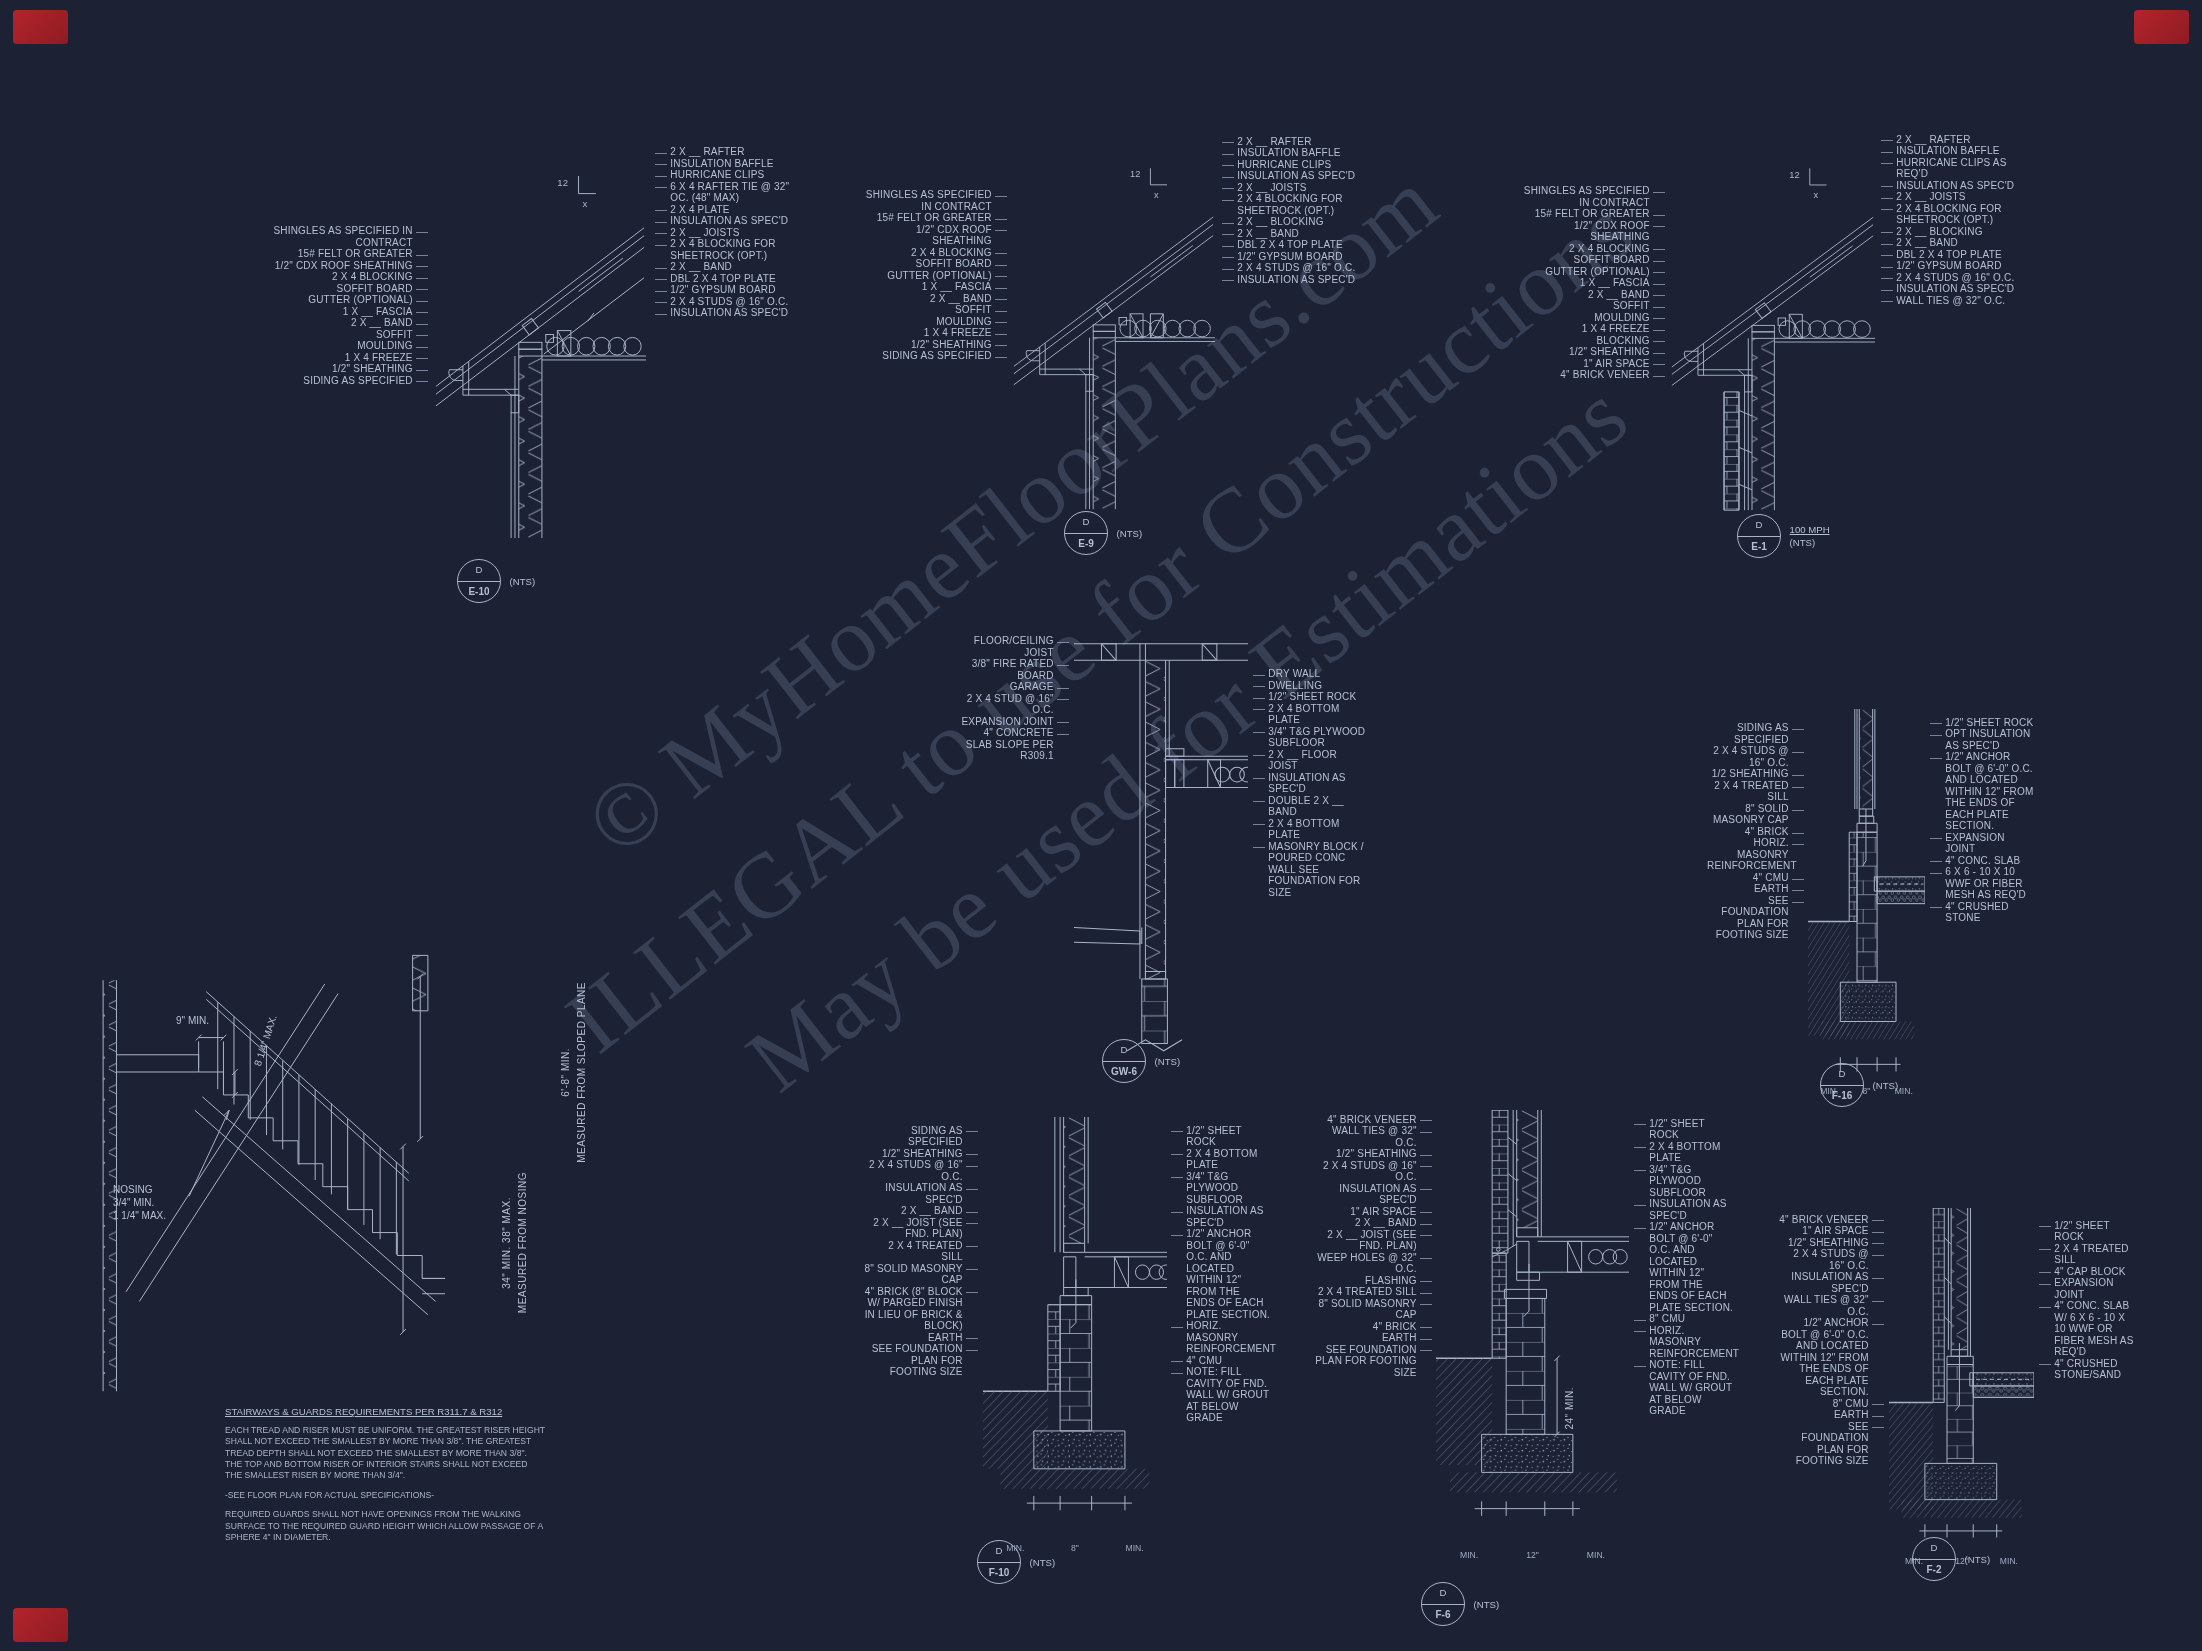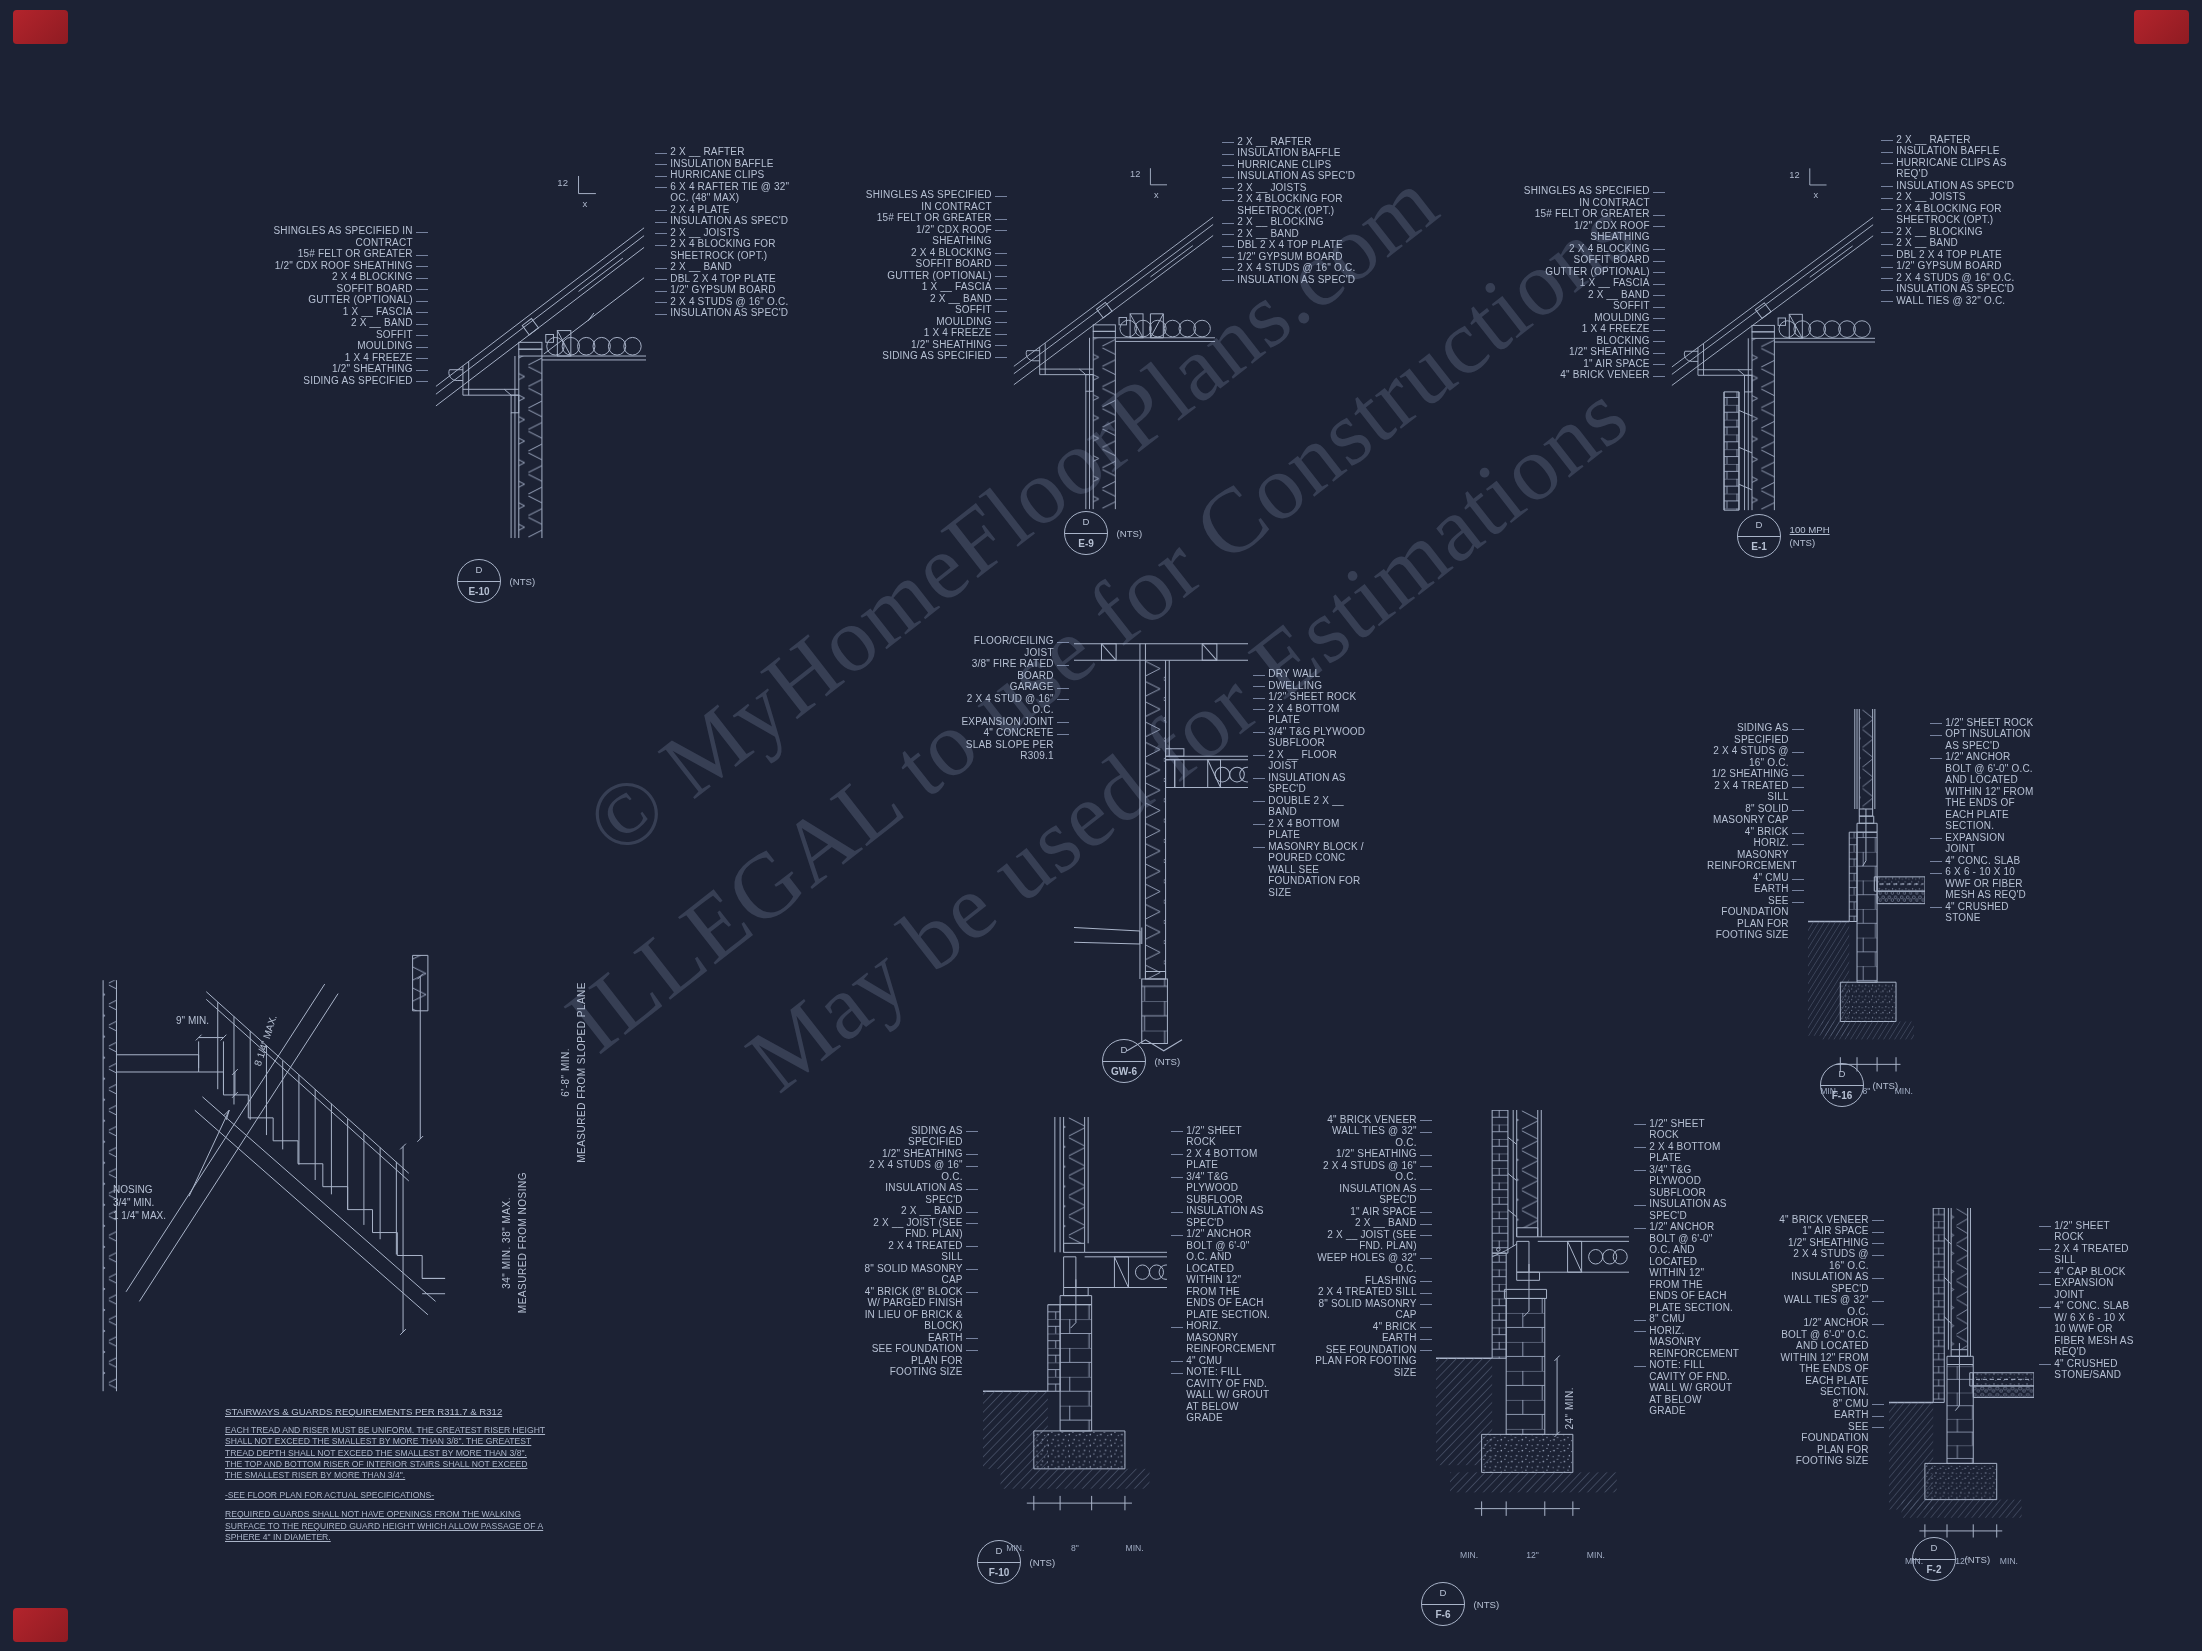--- a/index.html
+++ b/index.html
@@ -25,21 +25,21 @@
   .co-note{text-decoration:underline;}
   .dims{position:absolute;display:flex;justify-content:space-around;font-size:8.6px;color:#9fabc2;}
   .vtext{writing-mode:vertical-rl;transform:rotate(180deg);font-size:10px;letter-spacing:0.5px;white-space:nowrap;}
   .vgroup{position:absolute;display:flex;gap:4.8px;align-items:center;}
   .vdim{position:absolute;}
   .sdim{position:absolute;font-size:10px;white-space:nowrap;}
   .rot75{transform:rotate(-72deg);transform-origin:left top;}
   .nosing{text-align:left;line-height:1.3;}
   .stair-notes{position:absolute;font-size:8.6px;line-height:1.3;color:#aab4c8;}
   .stair-notes .sn-head{font-size:9.6px;text-decoration:underline;margin-bottom:6.7px;color:#b6c0d3;}
-  .stair-notes p{margin:0 0 8.6px 0;text-decoration:underline;}
+  .stair-notes p{margin:0 0 8.6px 0;}
   .watermark{position:absolute;left:287px;top:411px;width:1625px;transform:rotate(-38deg);
              font-family:"Liberation Serif","DejaVu Serif",serif;font-size:92px;line-height:1.55;
              color:rgba(165,181,213,0.20);text-align:center;letter-spacing:1px;white-space:nowrap;
              pointer-events:none;z-index:6;}
   .brand{position:absolute;width:55px;height:34px;border-radius:3.8px;z-index:7;
          background:linear-gradient(135deg,#b3242c 0%,#8f1b22 100%);}
   .brand.tl{left:13.4px;top:9.6px;}
   .brand.tr{left:2134px;top:9.6px;}
   .brand.bl{left:13.4px;top:1608px;}
 </style>

